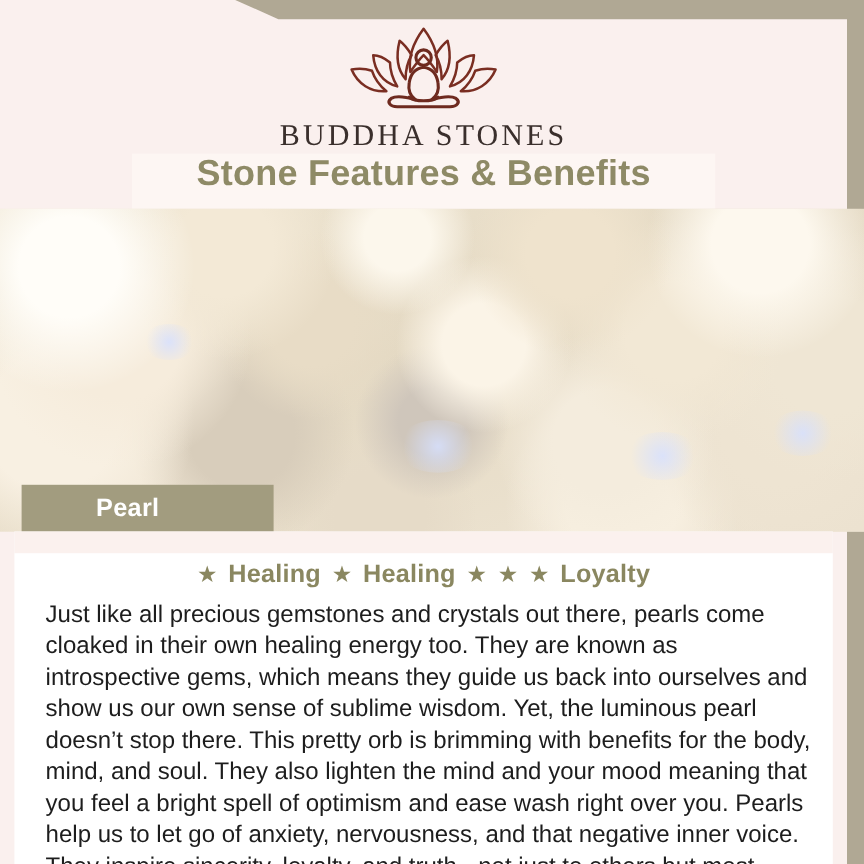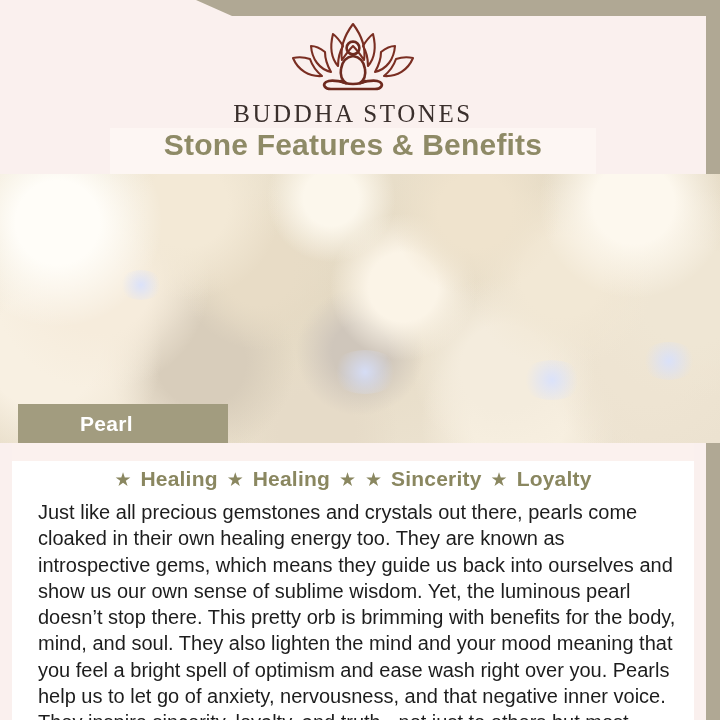--- a/index.html
+++ b/index.html
@@ -168,19 +168,18 @@
 <div id="content-panel">
   <div id="content-tint"></div>
 
   <div id="benefits-row">
     <span class="benefit-star">★</span>
     <span class="benefit-label">Healing</span>
     <span class="benefit-star">★</span>
     <span class="benefit-label">Healing</span>
     <span class="benefit-star">★</span>
     <span class="benefit-star">★</span>
-    <span class="benefit-label">Sincerity</span>
     <span class="benefit-star">★</span>
     <span class="benefit-label">Loyalty</span>
   </div>
 
   <p id="body-copy">Just like all precious gemstones and crystals out there, pearls come cloaked in their own healing energy too. They are known as introspective gems, which means they guide us back into ourselves and show us our own sense of sublime wisdom. Yet, the luminous pearl doesn’t stop there. This pretty orb is brimming with benefits for the body, mind, and soul. They also lighten the mind and your mood meaning that you feel a bright spell of optimism and ease wash right over you. Pearls help us to let go of anxiety, nervousness, and that negative inner voice. They inspire sincerity, loyalty, and truth - not just to others but most importantly, to ourselves.</p>
 </div>
 
 </body></html>

